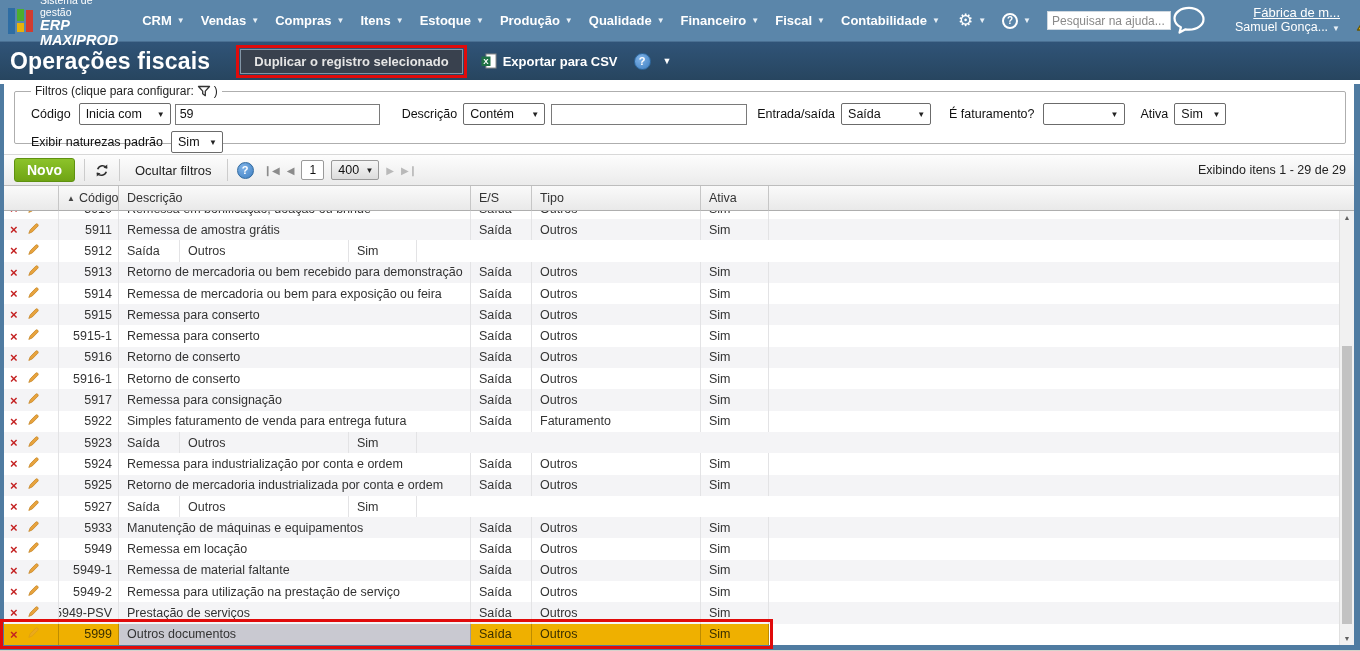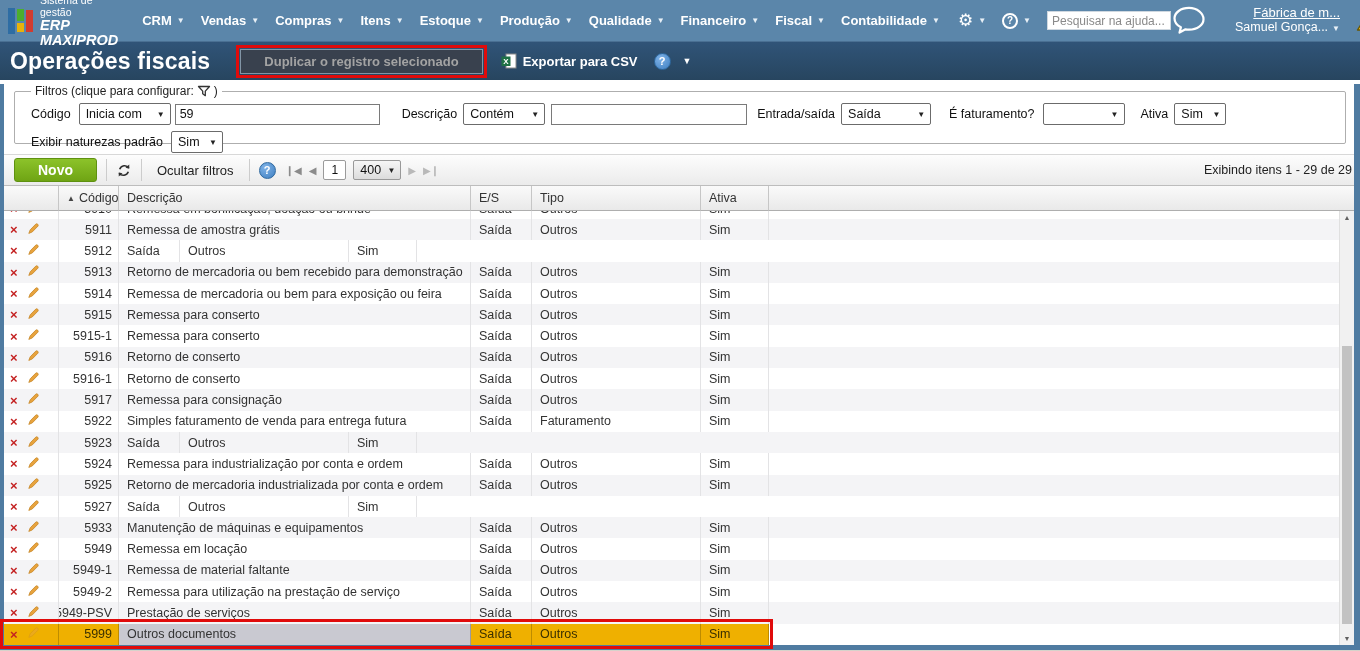--- a/index.html
+++ b/index.html
@@ -35,22 +35,22 @@
   .account .company { font-size:13px; text-decoration:underline; cursor:pointer; white-space:nowrap; }
   .account .user { font-size:12.5px; cursor:pointer; white-space:nowrap; }
   .account .ncaret { margin-left:4px; }
   .warn-icon { margin:0 6px; cursor:pointer; display:flex; }
 
   
   .titlebar { height:38px; background:linear-gradient(#305478,#27455f);
     display:flex; align-items:center; color:#fff; padding-left:10px; }
   .page-title { font-size:23px; font-weight:bold; letter-spacing:.2px; }
   .red-wrap { margin-left:26px; border:3px solid #e00b0b; padding:1px; }
-  .dup-btn { background:#39414e; border:1px solid #8295a6; color:#a3a3a3; font-size:13px;
-    font-weight:600; padding:4px 23px; cursor:pointer; font-family:inherit;text-align:center; }
+  .dup-btn { background:#39414e; border:1px solid #8295a6; color:#e5e5e5; font-size:13px;
+    font-weight:600; padding:4px 13px; cursor:pointer; font-family:inherit;text-align:center; }
   .export { display:flex; align-items:center; gap:6px; margin-left:14px;
     font-size:13px; font-weight:600; cursor:pointer; }
   .help-blue { width:17px; height:17px; border-radius:50%;
     background:radial-gradient(circle at 35% 30%,#7fb3e8,#3f7fc1); border:1px solid #2f699f;
     color:#fff; font-size:11px; font-weight:bold; display:flex; align-items:center;
     justify-content:center; margin-left:16px; cursor:pointer; }
   .tcaret { font-size:9px; margin-left:12px; cursor:pointer; }
 
   
   .frame { height:566px; border-left:4px solid #4f7ba1; border-right:6px solid #4f7ba1;
@@ -69,32 +69,32 @@
     background:#fff; border:1px solid #6b6b6b; border-radius:2px; height:22px;
     padding:0 5px 0 6px; font-size:12.5px; color:#111; cursor:pointer; }
   .sel .car { font-size:8px; margin-left:6px; color:#222; }
   .ftext { height:21px; border:1px solid #7a7a7a; font-size:12.5px; padding:0 4px; color:#111; }
 
   
   .toolbar { height:32px; background:linear-gradient(#fdfdfd,#ebebeb);
     border-top:1px solid #d8d8d8; border-bottom:1px solid #bdbdbd;
     display:flex; align-items:center; padding-left:10px; position:relative; }
   .btn-novo { background:linear-gradient(#8cc32a,#6fa414); border:1px solid #5f9110; border-radius:3px;
-    color:#fff; font-weight:bold; font-size:14px; padding:3px 23px; cursor:pointer; font-family:inherit; }
+    color:#fff; font-weight:bold; font-size:14px; padding:3px 12px; cursor:pointer; font-family:inherit; }
   .tsep { width:1px; height:22px; background:#cccccc; margin:0 9px; }
   .tool-ic { cursor:pointer; display:flex; align-items:center; }
   .btn-plain { background:none; border:none; font-size:13px; color:#222; cursor:pointer;
     font-family:inherit; padding:4px 6px; }
   .pager { display:flex; align-items:center; gap:7px; margin-left:10px; }
   .pg-arrow { font-size:10px; color:#8b8b8b; cursor:pointer; }
   .pg-arrow.dis { color:#b9b9b9; }
   .pg-box { width:23px; height:20px; border:1px solid #9a9a9a; border-radius:2px; background:#fff;
     font-size:12px; display:flex; align-items:center; justify-content:center; color:#111; }
   .pg-size { height:20px; background:linear-gradient(#f6f6f6,#dcdcdc); border:1px solid #999; }
-  .items-info { position:absolute; right:2px; font-size:12.5px; color:#222; }
+  .items-info { position:absolute; right:8px; font-size:12.5px; color:#222; }
 
   
   .grid { height:459px; position:relative; background:#fff; }
   .thead { display:flex; height:25px; }
   .hcell { background:linear-gradient(#fafafa,#e9e9e9); border-right:1px solid #c6c6c6;
     border-bottom:1px solid #aeaeae; font-size:12.5px; color:#333; display:flex;
     align-items:center; padding-left:8px; cursor:pointer; white-space:nowrap; }
   .hcell.hfill { flex:1; border-right:none; cursor:default; }
   .sortmark { font-size:8px; color:#444; margin-right:4px; }
   .c-icons { width:55px; } .c-code { width:60px; } .c-desc { width:352px; }

